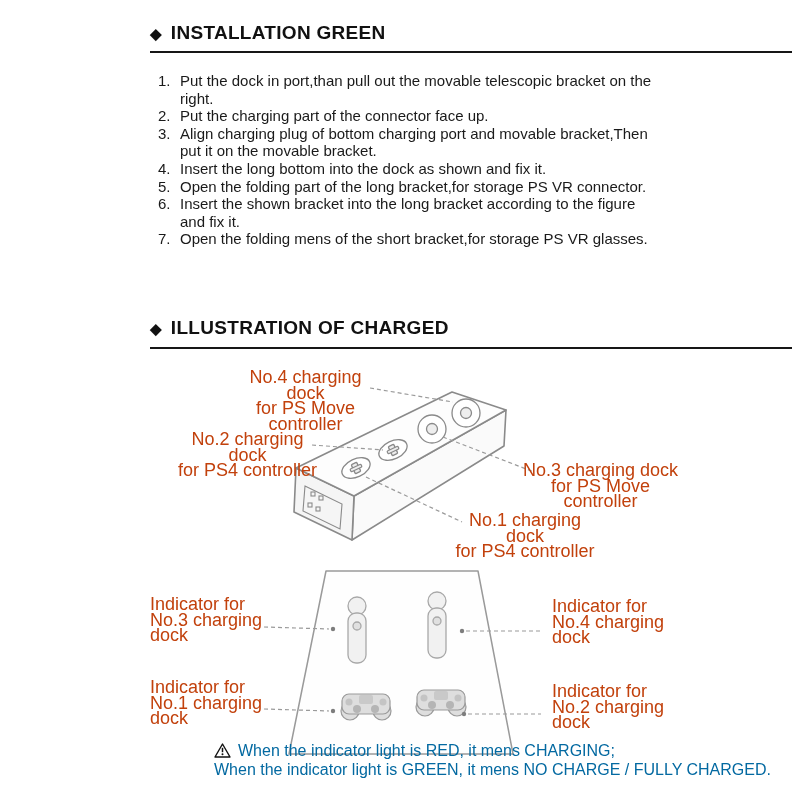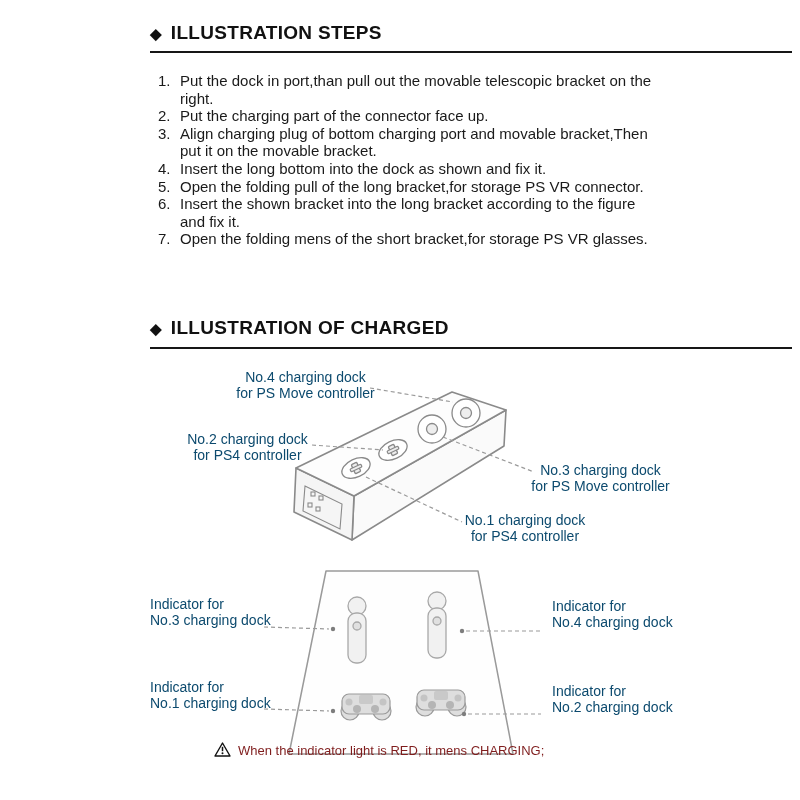--- a/index.html
+++ b/index.html
@@ -30,38 +30,38 @@
     list-style: none;
   }
   .steps li { display: flex; font-size: 15px; line-height: 17.6px; }
   .steps .num { flex: 0 0 22px; }
   .steps .txt { flex: 1; }
 
   .diag { position: absolute; left: 0; display: block; }
   #dock-svg { top: 360px; }
   #top-svg  { top: 565px; }
 
-  .callout { position: absolute; font-size: 14px; line-height: 15.5px; color: #0c4a6e; }
+  .callout { position: absolute; font-size: 18px; line-height: 15.5px; color: #c2410c; }
   .callout span { display: block; }
   .center { text-align: center; }
 
   .footer {
     position: absolute; left: 214px; top: 741px; width: 578px;
-    font-size: 13px; line-height: 19px; color: #7f1d1d;
+    font-size: 16px; line-height: 19px; color: #0369a1;
   }
   .warn { vertical-align: -2px; margin-right: 7px; }
 </style>
 </head>
 <body>
 
 <div class="page">
 
   <h2 class="section-title" id="title-install">
     <span class="diamond">◆</span>
-    <span>ILLUSTRATION STEPS</span>
+    <span>INSTALLATION GREEN</span>
   </h2>
   <div class="rule" id="rule1"></div>
 
   <ol class="steps">
     <li>
       <span class="num">1.</span>
       <span class="txt">Put the dock in port,than pull out the movable telescopic bracket on the right.</span>
     </li>
     <li>
       <span class="num">2.</span>
@@ -70,21 +70,21 @@
     <li>
       <span class="num">3.</span>
       <span class="txt">Align charging plug of bottom charging port and movable bracket,Then put it on the movable bracket.</span>
     </li>
     <li>
       <span class="num">4.</span>
       <span class="txt">Insert the long bottom into the dock as shown and fix it.</span>
     </li>
     <li>
       <span class="num">5.</span>
-      <span class="txt">Open the folding pull of the long bracket,for storage PS VR connector.</span>
+      <span class="txt">Open the folding part of the long bracket,for storage PS VR connector.</span>
     </li>
     <li>
       <span class="num">6.</span>
       <span class="txt">Insert the shown bracket into the long bracket according to the figure and fix it.</span>
     </li>
     <li>
       <span class="num">7.</span>
       <span class="txt">Open the folding mens of the short bracket,for storage PS VR glasses.</span>
     </li>
   </ol>
@@ -222,15 +222,16 @@
     <span>Indicator for</span>
     <span>No.2 charging dock</span>
   </div>
 
   <div class="footer">
     <svg class="warn" width="17" height="15" viewBox="0 0 17 15">
       <path d="M8.5 1 L16 14 H1 Z" fill="none" stroke="#111111" stroke-width="1.4" stroke-linejoin="round"></path>
       <line x1="8.5" y1="4.8" x2="8.5" y2="9.2" stroke="#111111" stroke-width="1.5"></line>
       <circle cx="8.5" cy="11.3" r="1" fill="#111111"></circle>
     </svg><span>When the indicator light is RED, it mens CHARGING;</span><br>
+    <span>When the indicator light is GREEN, it mens NO CHARGE / FULLY CHARGED.</span>
   </div>
 
 </div>
 
 </body></html>

